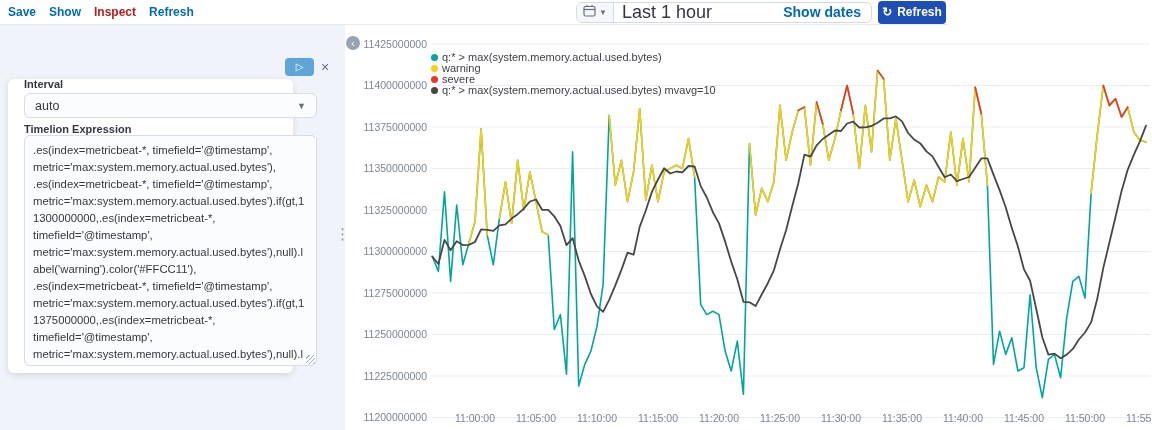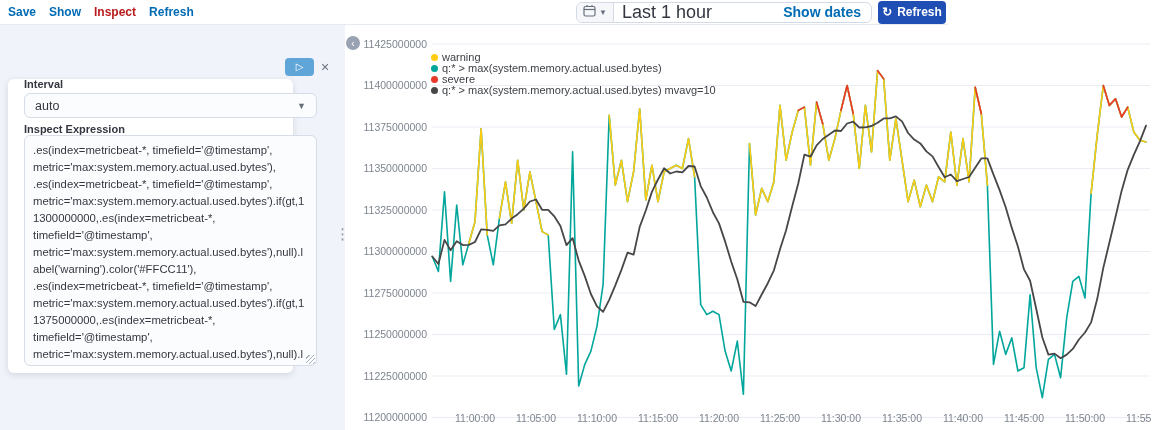--- a/index.html
+++ b/index.html
@@ -111,21 +111,21 @@
   <div class="left-bg">
     <button class="play-btn">▷</button>
     <button class="close-x">×</button>
 
     <div class="card">
       <span class="fieldlabel lbl-interval" style="position: absolute; left: 16px; top: 0px; margin: 0px; transform: translateY(-1px); padding-top: 0px;">Interval</span>
       <div class="select" style="position:absolute;left:16px;top:14px;width:293px;gap:20px;">
         <span>auto</span>
         <span class="chev">▼</span>
       </div>
-      <span class="fieldlabel" style="position:absolute;left:16px;top:44px;">Inspect Expression</span>
+      <span class="fieldlabel" style="position:absolute;left:16px;top:44px;">Timelion Expression</span>
       <textarea class="expr-ta" style="position: absolute; left: 16px; top: 56px;" spellcheck="false">.es(index=metricbeat-*, timefield='@timestamp', metric='max:system.memory.actual.used.bytes'), .es(index=metricbeat-*, timefield='@timestamp', metric='max:system.memory.actual.used.bytes').if(gt,11300000000,.es(index=metricbeat-*, timefield='@timestamp', metric='max:system.memory.actual.used.bytes'),null).label('warning').color('#FFCC11'), .es(index=metricbeat-*, timefield='@timestamp', metric='max:system.memory.actual.used.bytes').if(gt,11375000000,.es(index=metricbeat-*, timefield='@timestamp', metric='max:system.memory.actual.used.bytes'),null).label('severe').color('red'), .es(index=metricbeat-*, timefield='@timestamp', metric='max:system.memory.actual.used.bytes').mvavg(10)</textarea>
       <span class="ta-grip" style="position:absolute;left:298px;top:276px;"></span>
     </div>
   </div>
 
   <span class="drag-handle">⋮</span>
 
   <div class="chart-panel">
     <button class="collapse-btn">‹</button>
     <svg class="plot" width="807" height="405" viewBox="0 0 807 405">
@@ -182,28 +182,28 @@
         <polyline class="ln" stroke="#e8382c" points="453.3,85.4 459.4,82.1"></polyline>
         <polyline class="ln" stroke="#e8382c" points="471.6,77.1 477.7,98.7"></polyline>
         <polyline class="ln" stroke="#e8382c" points="496.0,85.4 502.1,60.5 508.2,88.7"></polyline>
         <polyline class="ln" stroke="#e8382c" points="532.6,45.6 538.7,53.9"></polyline>
         <polyline class="ln" stroke="#e8382c" points="630.2,62.2 636.3,88.7"></polyline>
         <polyline class="ln" stroke="#e8382c" points="758.3,60.5 764.4,80.4 770.5,73.8 776.6,92.0 782.7,82.1"></polyline>
         <polyline class="ln-avg" stroke="#474747" points="87.3,231.5 93.4,239.0 99.5,214.9 105.6,225.3 111.7,216.2 117.8,220.1 123.9,219.9 130.0,217.0 136.1,204.4 142.2,204.9 148.3,205.8 154.4,200.4 160.5,199.4 166.6,193.6 172.7,189.2 178.8,183.7 184.9,176.5 191.0,174.5 197.1,184.8 203.2,184.8 209.3,191.3 215.4,200.9 221.5,220.2 227.6,213.1 233.7,235.6 239.8,251.1 245.9,269.0 252.0,281.4 258.1,286.8 264.2,274.8 270.3,260.4 276.4,244.9 282.5,227.7 288.6,229.7 294.7,201.9 300.8,185.5 306.9,166.9 313.0,154.5 319.1,143.2 325.2,148.5 331.3,146.5 337.4,147.3 343.5,141.0 349.6,141.5 355.7,161.1 361.8,172.5 367.9,187.2 374.0,198.4 380.1,216.4 386.2,236.6 392.3,254.2 398.4,276.8 404.5,277.3 410.6,281.1 416.7,269.5 422.8,258.2 428.9,245.3 435.0,224.3 441.1,205.3 447.2,181.3 453.3,158.3 459.4,129.6 465.5,131.7 471.6,120.4 477.7,114.0 483.8,109.8 489.9,105.5 496.0,106.0 502.1,98.5 508.2,96.7 514.3,102.5 520.4,102.3 526.5,101.0 532.6,97.8 538.7,93.4 544.8,93.4 550.9,91.4 557.0,96.4 563.1,108.0 569.2,114.6 575.3,118.4 581.4,126.4 587.5,131.4 593.6,142.0 599.7,152.3 605.8,149.5 611.9,156.1 618.0,154.0 624.1,152.0 630.2,142.7 636.3,133.4 642.4,133.4 648.5,149.6 654.6,165.1 660.7,182.3 666.8,202.9 672.9,221.5 679.0,244.4 685.1,255.7 691.2,283.8 697.3,312.2 703.4,329.6 709.5,328.6 715.6,333.2 721.7,329.6 727.8,323.9 733.9,314.5 740.0,307.5 746.1,297.4 752.2,274.1 758.3,242.9 764.4,217.5 770.5,192.0 776.6,165.9 782.7,144.8 788.8,129.9 794.9,116.3 801.0,100.7"></polyline>
       </svg>
     <div class="legend">
         <div class="lg-row">
+          <span class="lg-dot" style="background: rgb(0, 166, 155);"></span>
+          <span class="lg-label">q:* &gt; max(system.memory.actual.used.bytes)</span>
+        </div>
+        <div class="lg-row">
           <span class="lg-dot" style="background: rgb(255, 204, 17);"></span>
           <span class="lg-label">warning</span>
         </div>
         <div class="lg-row">
-          <span class="lg-dot" style="background: rgb(0, 166, 155);"></span>
-          <span class="lg-label">q:* &gt; max(system.memory.actual.used.bytes)</span>
-        </div>
-        <div class="lg-row">
           <span class="lg-dot" style="background: rgb(232, 56, 44);"></span>
           <span class="lg-label">severe</span>
         </div>
         <div class="lg-row">
           <span class="lg-dot" style="background: rgb(71, 71, 71);"></span>
           <span class="lg-label">q:* &gt; max(system.memory.actual.used.bytes) mvavg=10</span>
         </div>
       </div>
   </div>
 

